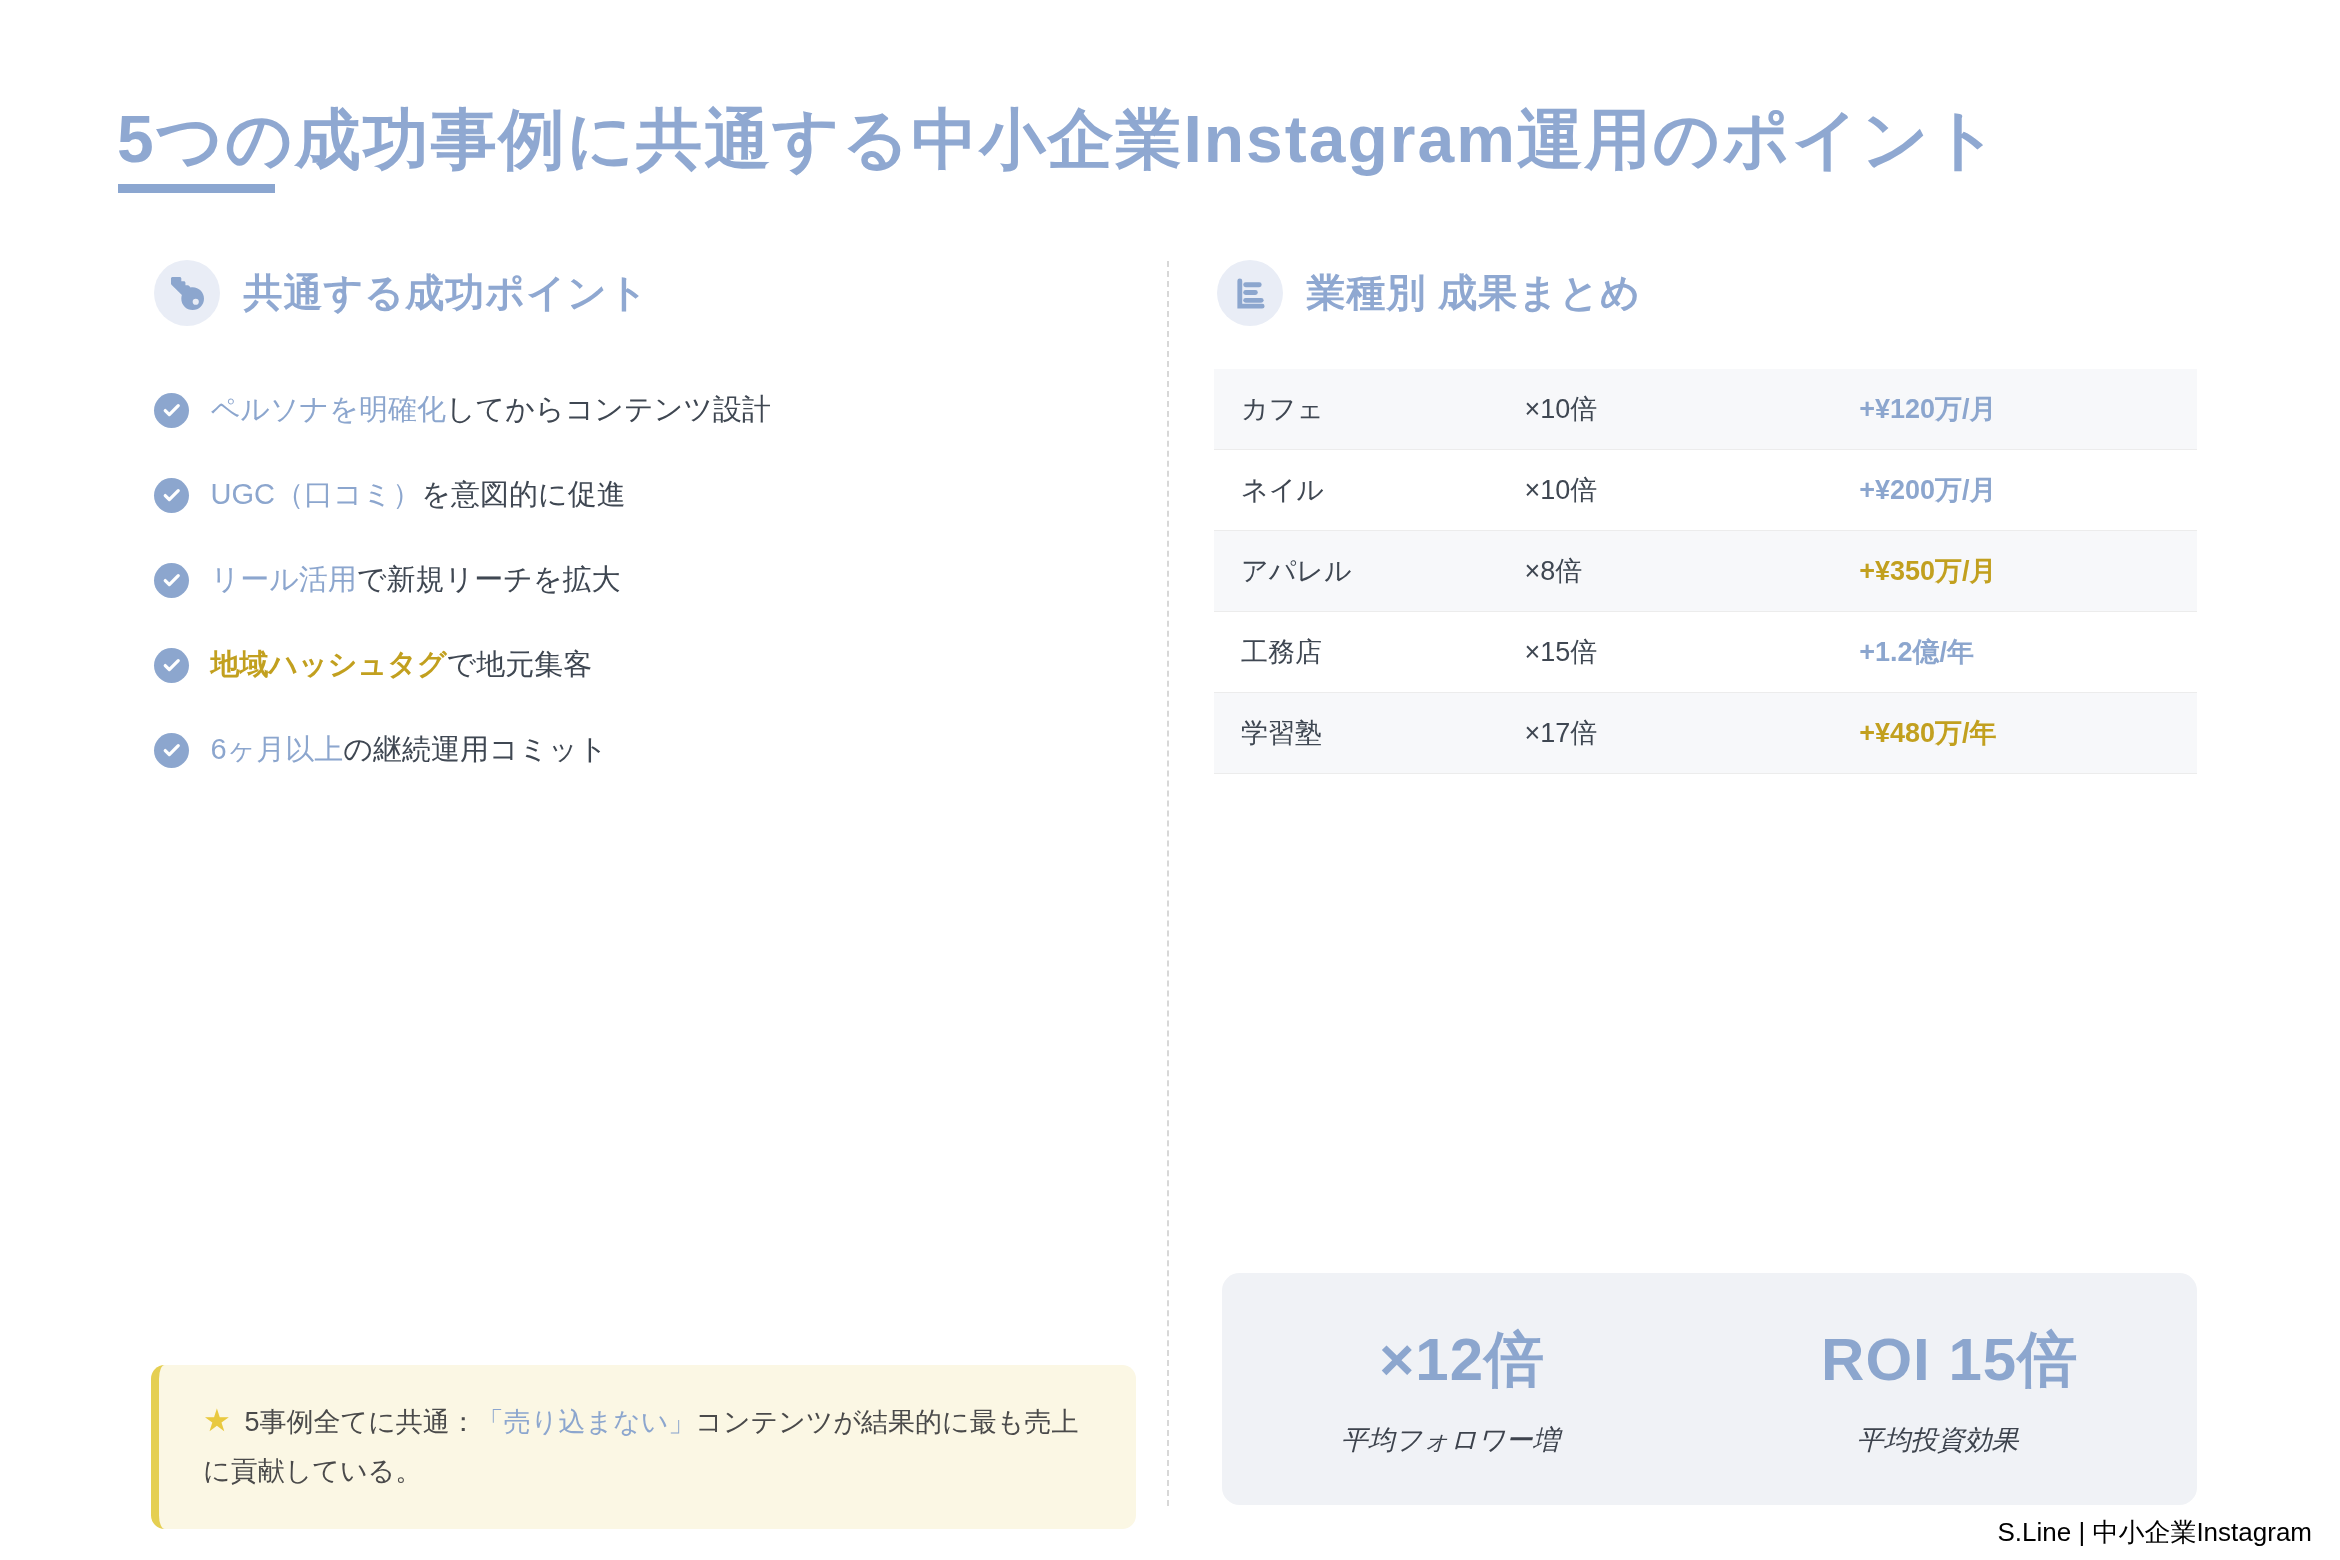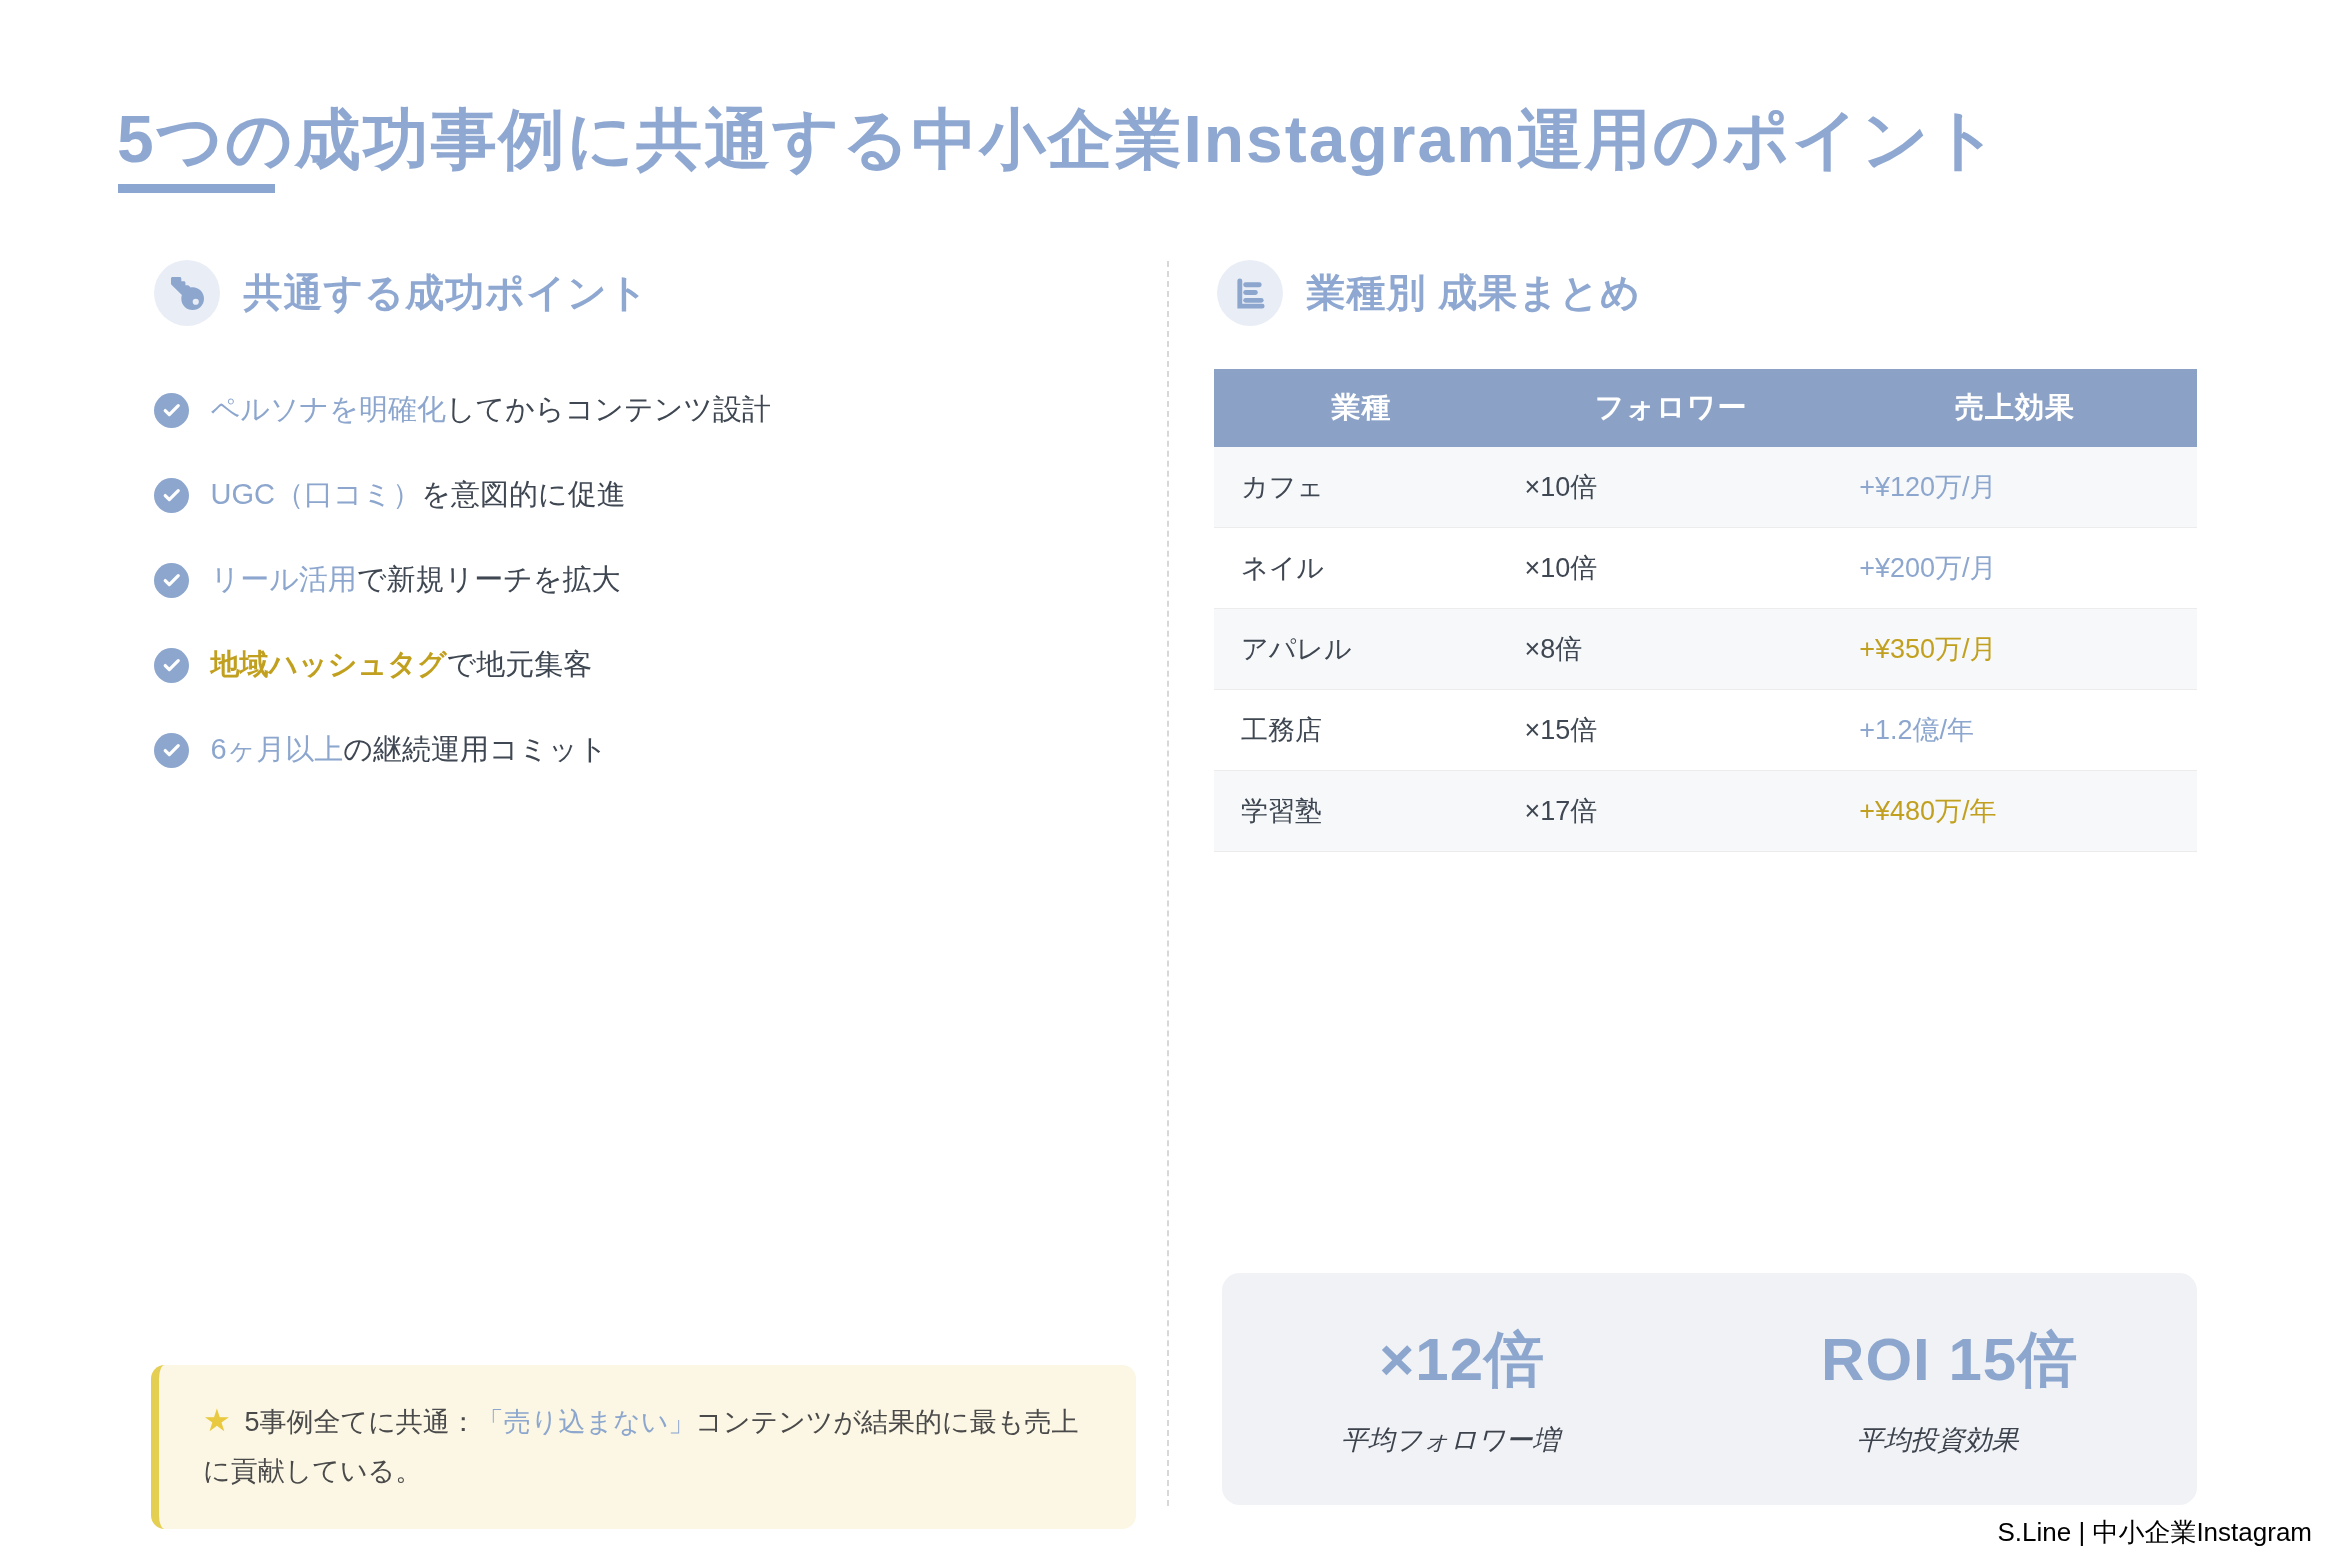--- a/index.html
+++ b/index.html
@@ -56,21 +56,21 @@
   }
   .trow{
     display:grid;grid-template-columns:30% 33% 37%;height:80px;
     align-items:center;background:#ffffff;border-bottom:1px solid #ececec;
     font-size:27px;
   }
   .trow.alt{background:#f7f8fa;}
   .tc{white-space:nowrap;}
   .tc.c1{padding-left:27px;color:#3f4752;}
   .tc.c2{padding-left:15.6px;color:#3f4752;}
-  .tc.c3{padding-left:26px;font-weight:normal;}
+  .tc.c3{padding-left:26px;font-weight:bold;}
   .val-blue{color:#8ca6ce;}
   .val-gold{color:#c2a01f;}
   
   .stats-box{
     position:absolute;left:1222px;top:1273px;width:975px;height:232px;
     background:#f0f2f6;border-radius:17.6px;
     display:flex;align-items:center;justify-content:space-around;
   }
   .stat{display:flex;flex-direction:column;align-items:center;}
   .stat-value{font-size:60px;font-weight:bold;color:#8ca6ce;letter-spacing:1px;margin-left:24px;}
@@ -157,25 +157,20 @@
         <line x1="13" y1="9" x2="27" y2="9"></line>
         <line x1="13" y1="17" x2="23" y2="17"></line>
         <line x1="13" y1="25" x2="29" y2="25"></line>
       </g>
     </svg>
   </span>
   <span class="sec-label">業種別 成果まとめ</span>
 </div>
 
 <div class="table">
-  <div class="thead">
-    <span class="th">業種</span>
-    <span class="th">フォロワー</span>
-    <span class="th">売上効果</span>
-  </div>
   <div id="table-body">
       <div class="trow alt">
         <span class="tc c1">カフェ</span>
         <span class="tc c2">×10倍</span>
         <span class="tc c3 val-blue">+¥120万/月</span>
       </div>
       <div class="trow">
         <span class="tc c1">ネイル</span>
         <span class="tc c2">×10倍</span>
         <span class="tc c3 val-blue">+¥200万/月</span>

